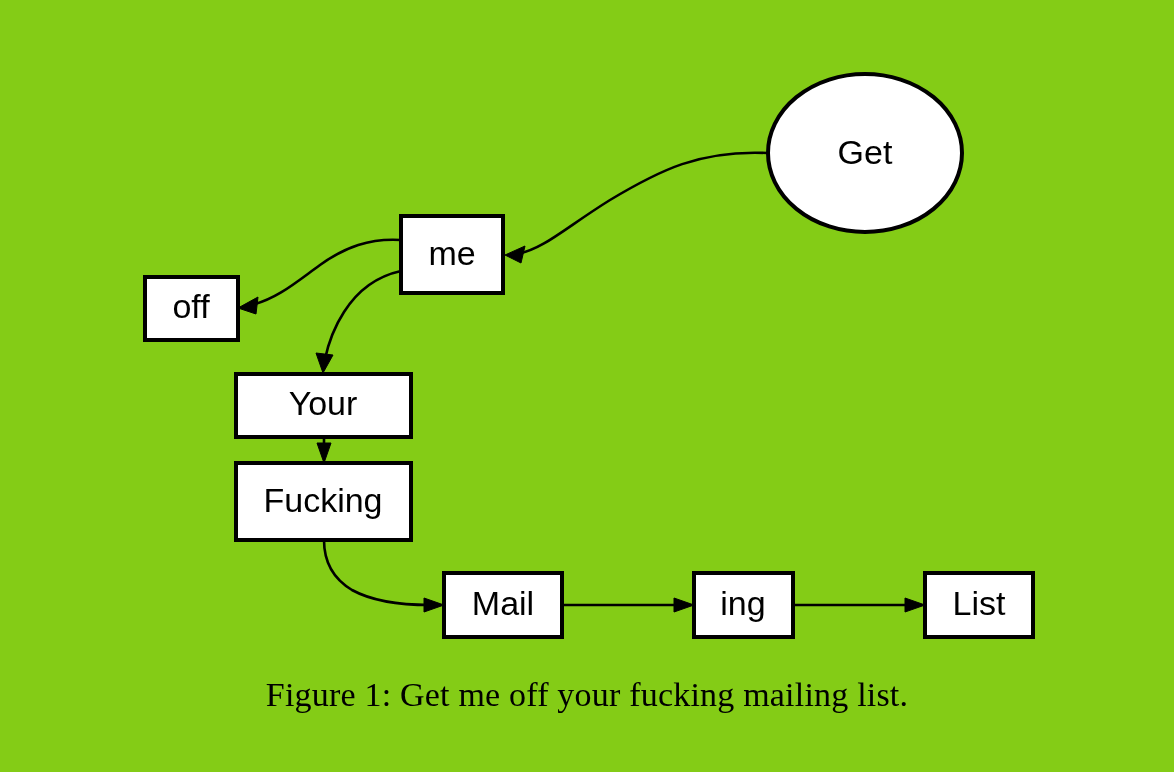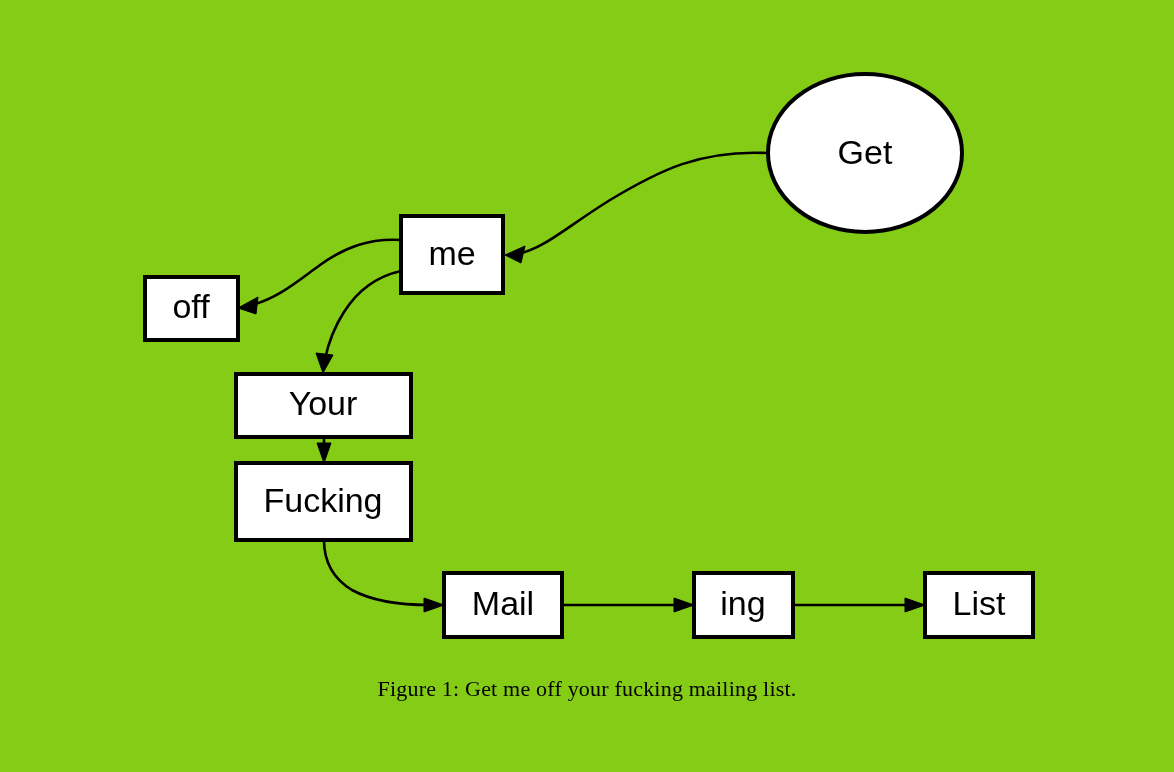--- a/index.html
+++ b/index.html
@@ -50,21 +50,21 @@
     stroke: #000000;
     stroke-width: 1;
   }
   #caption {
     position: absolute;
     left: 0;
     top: 676px;
     width: 1174px;
     text-align: center;
     font-family: "Liberation Serif", serif;
-    font-size: 22px;
+    font-size: 34px;
     color: #000000;
     letter-spacing: 0.2px;
     white-space: nowrap;
   }
 </style>
 </head>
 <body>
 
 <div id="figure-root">
 

